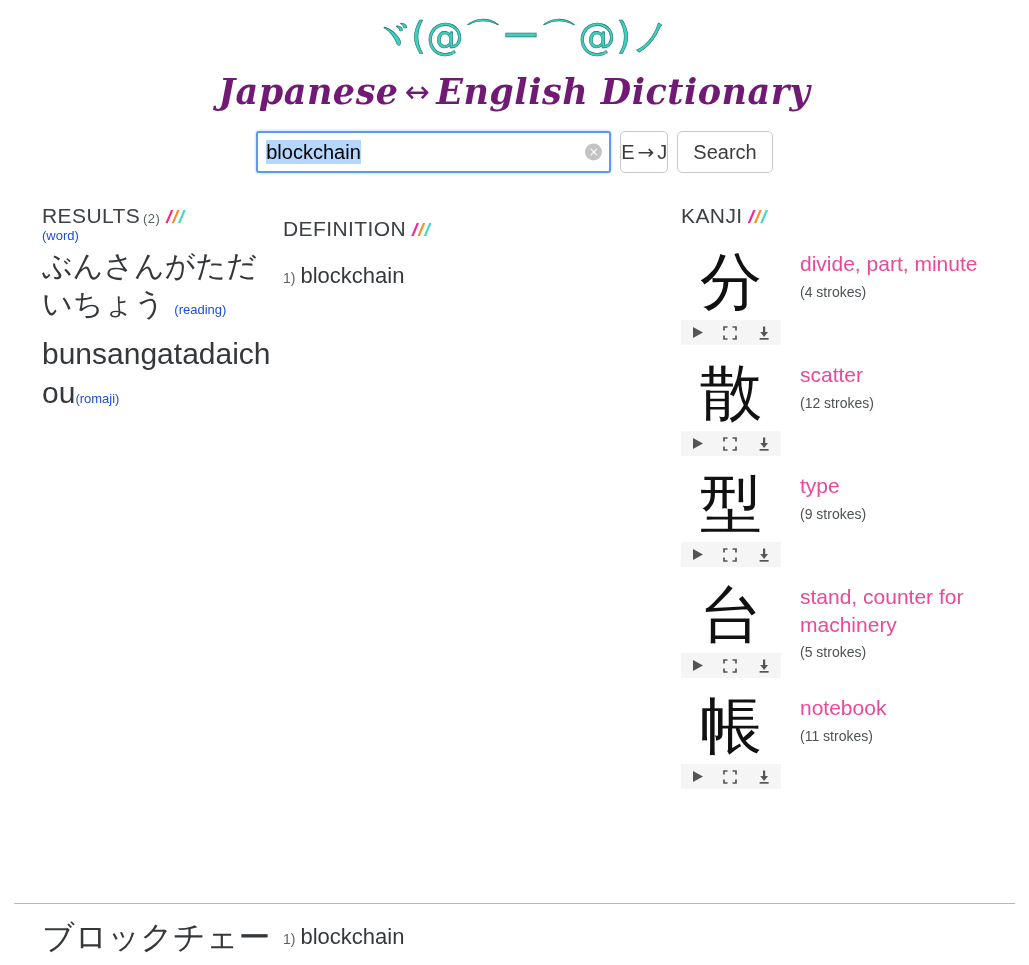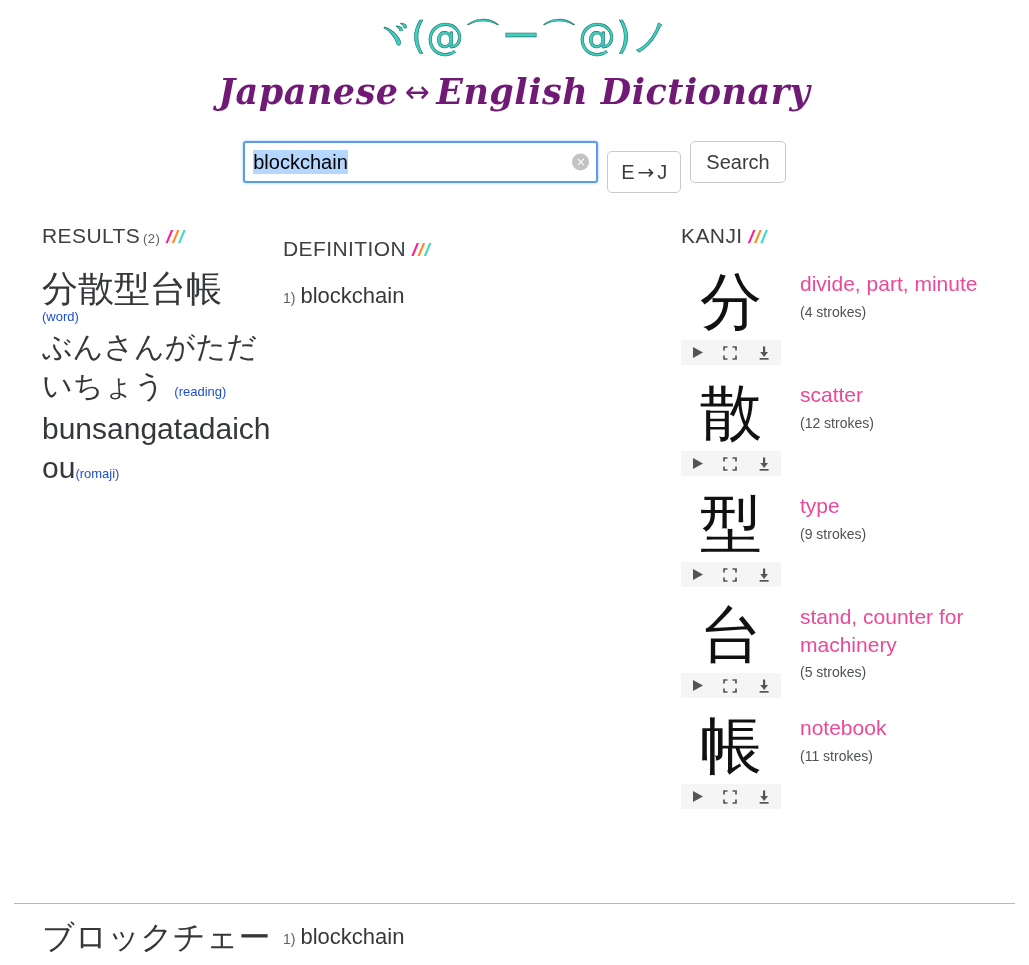--- a/index.html
+++ b/index.html
@@ -96,21 +96,21 @@
     padding: 0 15px;
     background: #fff;
     border: 1px solid #c9c9c9;
     border-radius: 5px;
     font-family: "Liberation Sans", sans-serif;
     font-size: 20px;
     color: #3c3c3c;
     cursor: pointer;
     white-space: nowrap;
   }
-  .btn-lang { padding: 0 13px; margin-top: 20px; }
+  .btn-lang { padding: 0 0; }
   .btn-lang .ar { font-family: "DejaVu Sans", sans-serif; padding: 0 3px; }
 
   
   .columns {
     position: relative;
     margin-top: 31px;
     padding: 0 42px;
   }
   .col-head {
     font-size: 21px;
@@ -146,21 +146,21 @@
   .tag { font-size: 13px; color: #1d4ed8; font-family: "Liberation Sans", sans-serif; }
   .reading {
     margin-top: 4px;
     font-family: "DejaVu Sans", sans-serif;
     font-size: 30px;
     color: #35383b;
     line-height: 1.28;
     word-break: break-all;
   }
   .romaji {
-    margin-top: 4px;
+    margin-top: 10px;
     font-size: 30px;
     color: #35383b;
     line-height: 1.3;
     word-break: break-all;
   }
 
   
   .def-row { margin-top: 22px; font-size: 22px; color: #35383b; }
   .def-num { font-size: 14px; color: #5d6265; padding-right: 5px; }
 
@@ -232,21 +232,20 @@
     <button class="btn btn-lang"><span>E</span><span class="ar">→</span><span>J</span></button>
     <button class="btn">Search</button>
   </div>
 
   <div class="columns">
 
     <div class="col-results">
       <div class="col-head">
         <span>RESULTS</span><span class="count">(2)</span><span class="slashes"><i class="s1">/</i><i class="s2">/</i><i class="s3">/</i></span>
       </div>
-      <div class="word"><span>分散型台帳</span></div>
       <div class="tag">(word)</div>
       <div class="reading"><span>ぶんさんがただいちょう</span> <span class="tag">(reading)</span></div>
       <div class="romaji"><span>bunsangatadaichou</span><span class="tag">(romaji)</span></div>
     </div>
 
     <div class="col-def">
       <div class="col-head">
         <span>DEFINITION</span><span class="slashes"><i class="s1">/</i><i class="s2">/</i><i class="s3">/</i></span>
       </div>
       <div class="def-row">

